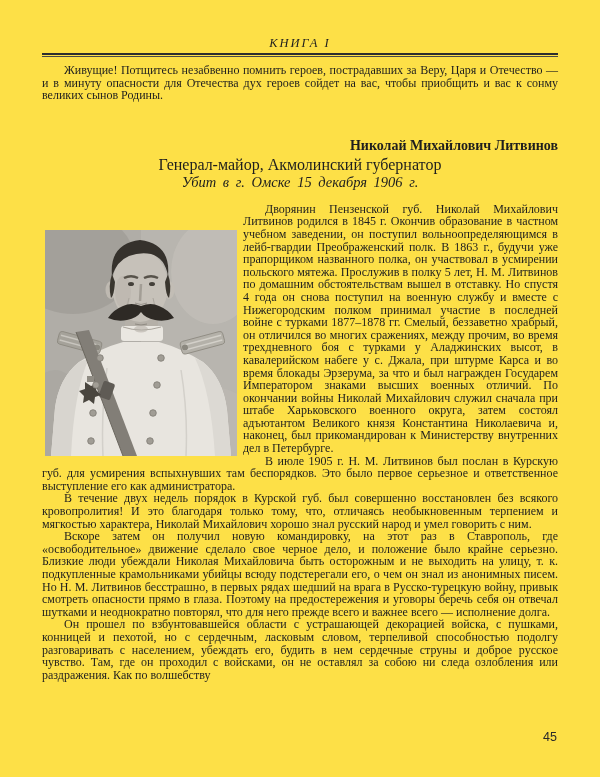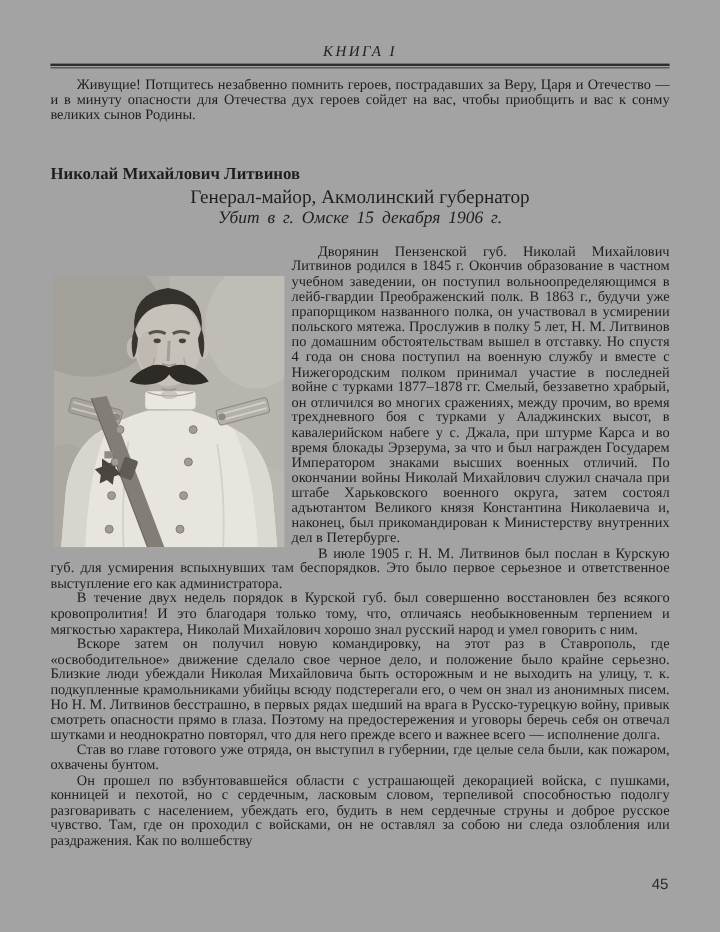--- a/index.html
+++ b/index.html
@@ -1,19 +1,19 @@
 <!DOCTYPE html>
 <html lang="ru"><head>
 <meta charset="utf-8">
 <style>
   html,body{margin:0;padding:0;background:#ffffff;}
   .page{
     position:relative;
     width:600px;height:777px;
-    background:#a3a3a3;
+    background:#fde047;
     color:#1e1e1e;
     font-family:"Liberation Serif", serif;
     overflow:hidden;
   }
   .running-header{margin:0 42px;padding-top:36px;}
   .book-title{
     text-align:center;
     font-style:italic;
     font-size:12.5px;
     letter-spacing:2px;
@@ -30,21 +30,21 @@
     font-size:12px;
     line-height:12.6px;
     text-align:justify;
     hyphens:auto;
     -webkit-hyphens:auto;
   }
   .para{margin:0;text-indent:22px;}
   .para.no-indent{text-indent:0;}
   .article-title{
     margin:36px 0 0 0;
-    text-align:left;
+    text-align:right;
     font-size:14px;
     font-weight:bold;
     line-height:16px;
     text-indent:0;
   }
   .article-subtitle{
     margin-top:3px;
     text-align:center;
     font-size:16px;
     line-height:15px;
@@ -175,19 +175,18 @@
               <circle cx="108" cy="183" r="3.3"></circle>
               <circle cx="105" cy="211" r="3.3"></circle>
             </g>
           </svg>
         </span>
         <span>Дворянин Пензенской губ. Николай Михайлович Литвинов родился в 1845 г. Окончив образование в частном учебном заведении, он поступил вольноопределяющимся в лейб-гвардии Преображенский полк. В 1863 г., будучи уже прапорщиком названного полка, он участвовал в усмирении польского мятежа. Прослужив в полку 5 лет, Н. М. Литвинов по домашним обстоятельствам вышел в отставку. Но спустя 4 года он снова поступил на военную службу и вместе с Нижегородским полком принимал участие в последней войне с турками 1877–1878 гг. Смелый, беззаветно храбрый, он отличился во многих сражениях, между прочим, во время трехдневного боя с турками у Аладжинских высот, в кавалерийском набеге у с. Джала, при штурме Карса и во время блокады Эрзерума, за что и был награжден Государем Императором знаками высших военных отличий. По окончании войны Николай Михайлович служил сначала при штабе Харьковского военного округа, затем состоял адъютантом Великого князя Константина Николаевича и, наконец, был прикомандирован к Министерству внутренних дел в Петербурге.</span>
       </p>
       <p class="para">В июле 1905 г. Н. М. Литвинов был послан в Курскую губ. для усмирения вспыхнувших там беспорядков. Это было первое серьезное и ответственное выступление его как администратора.</p>
       <p class="para">В течение двух недель порядок в Курской губ. был совершенно восстановлен без всякого кровопролития! И это благодаря только тому, что, отличаясь необыкновенным терпением и мягкостью характера, Николай Михайлович хорошо знал русский народ и умел говорить с ним.</p>
       <p class="para">Вскоре затем он получил новую командировку, на этот раз в Ставрополь, где «освободительное» движение сделало свое черное дело, и положение было крайне серьезно. Близкие люди убеждали Николая Михайловича быть осторожным и не выходить на улицу, т. к. подкупленные крамольниками убийцы всюду подстерегали его, о чем он знал из анонимных писем. Но Н. М. Литвинов бесстрашно, в первых рядах шедший на врага в Русско-турецкую войну, привык смотреть опасности прямо в глаза. Поэтому на предостережения и уговоры беречь себя он отвечал шутками и неоднократно повторял, что для него прежде всего и важнее всего — исполнение долга.</p>
-      <p class="para">Став во главе готового уже отряда, он выступил в губернии, где целые села были, как пожаром, охвачены бунтом.</p>
       <p class="para">Он прошел по взбунтовавшейся области с устрашающей декорацией войска, с пушками, конницей и пехотой, но с сердечным, ласковым словом, терпеливой способностью подолгу разговаривать с населением, убеждать его, будить в нем сердечные струны и доброе русское чувство. Там, где он проходил с войсками, он не оставлял за собою ни следа озлобления или раздражения. Как по волшебству</p>
     </div>
   </div>
 
   <div class="page-number">45</div>
 </div>
 
 </body></html>

